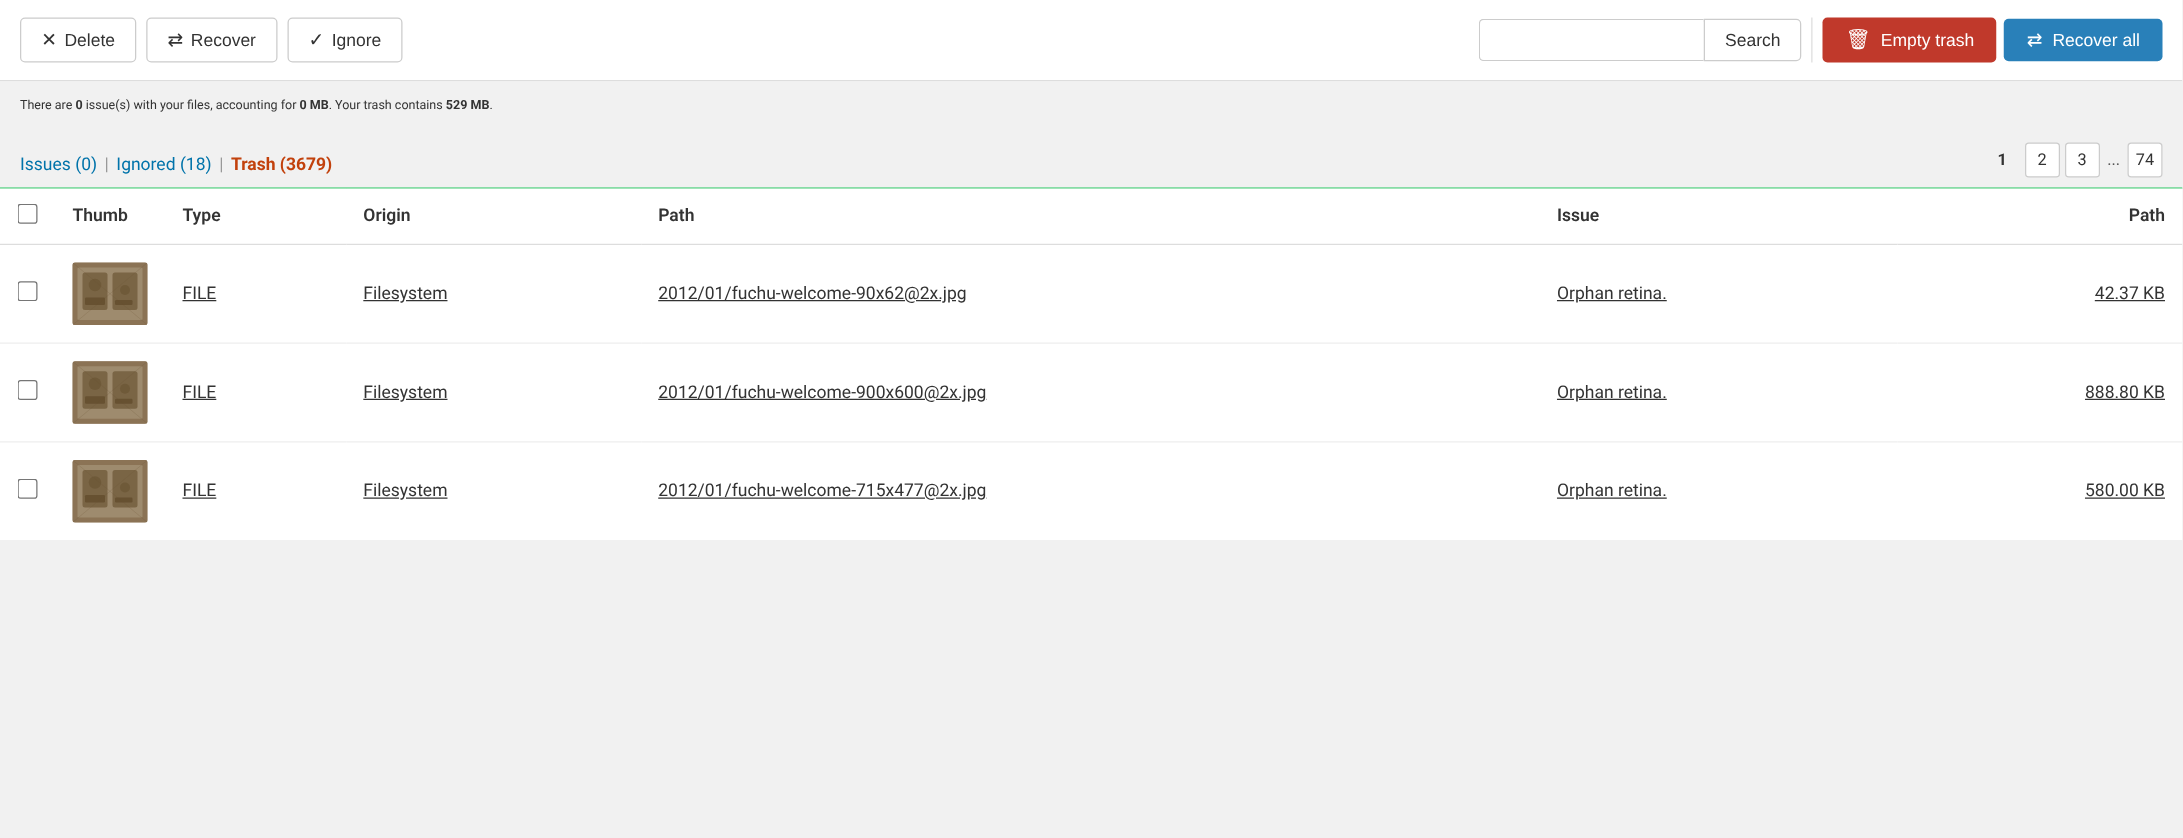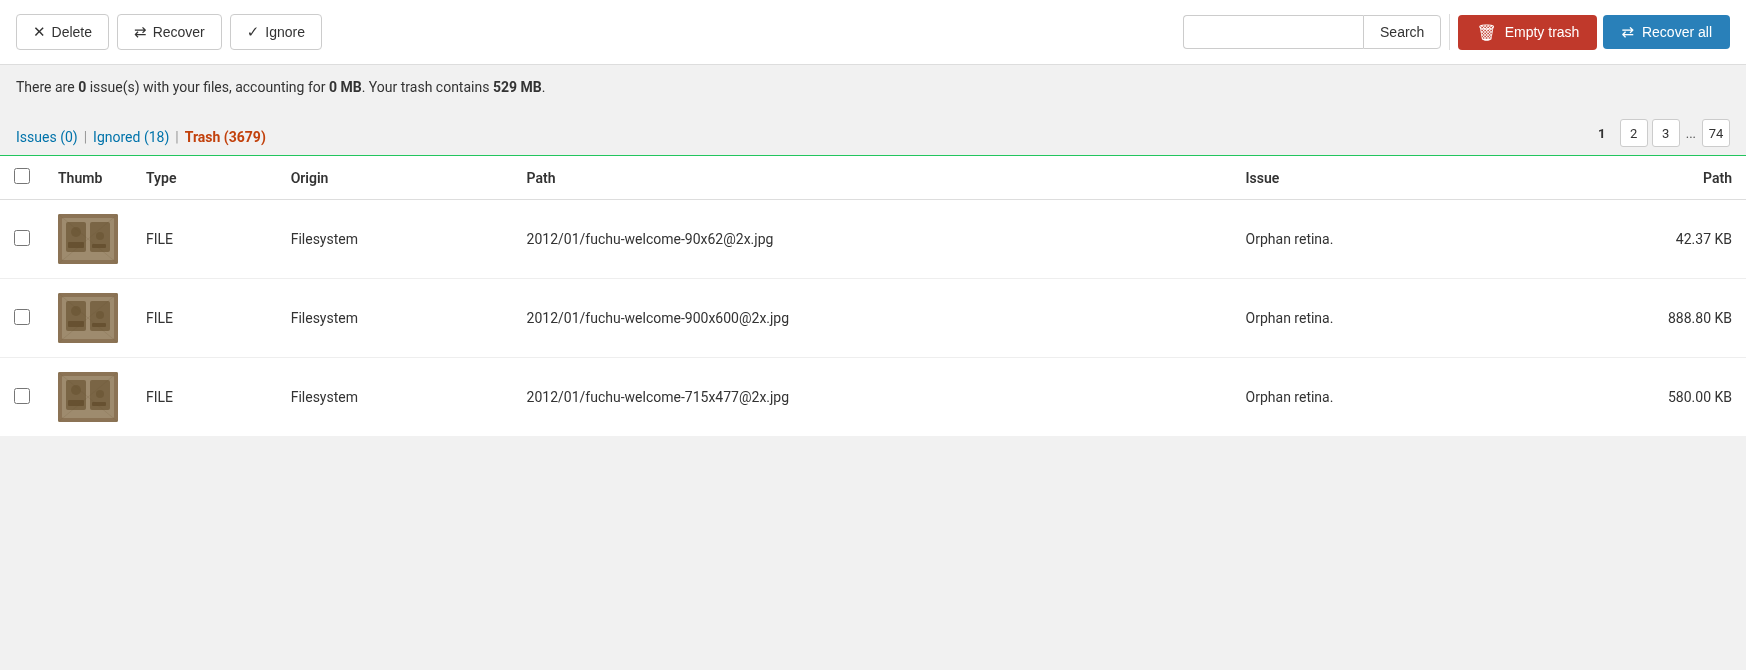--- a/index.html
+++ b/index.html
@@ -81,21 +81,21 @@
       padding: 8px 18px;
       font-size: 14px;
       cursor: pointer;
       display: inline-flex;
       align-items: center;
       gap: 8px;
       font-weight: 500;
     }
     .summary-bar {
       padding: 14px 16px;
-      font-size: 14px;
+      font-size: 10px;
       color: #333;
       background: #f1f1f1;
     }
     .summary-bar strong { font-weight: 700; }
     .tabs-row {
       padding: 10px 16px 0 16px;
       display: flex;
       align-items: center;
       background: #f1f1f1;
       border-bottom: 1px solid #22c55e;
@@ -165,20 +165,21 @@
     thead th {
       padding: 12px 14px;
       text-align: left;
       font-size: 14px;
       font-weight: 600;
       color: #333;
       background: #fff;
     }
     tbody tr {
       border-bottom: 1px solid #eee;
+      text-decoration: underline;
     }
     tbody tr:last-child { border-bottom: none; }
     tbody td {
       padding: 14px 14px;
       font-size: 14px;
       vertical-align: middle;
       color: #333;
     }
     .thumb-cell {
       width: 70px;

